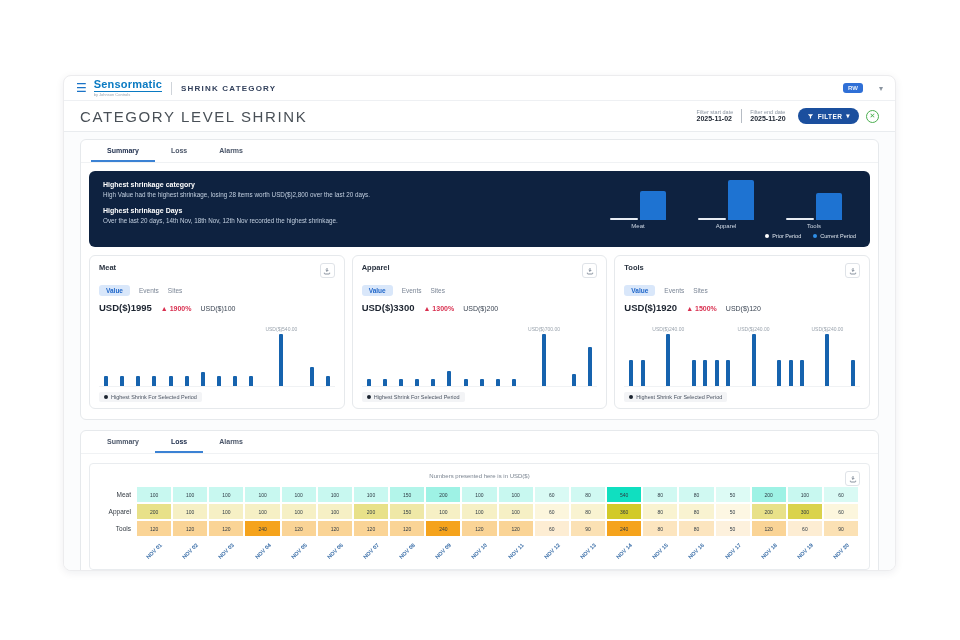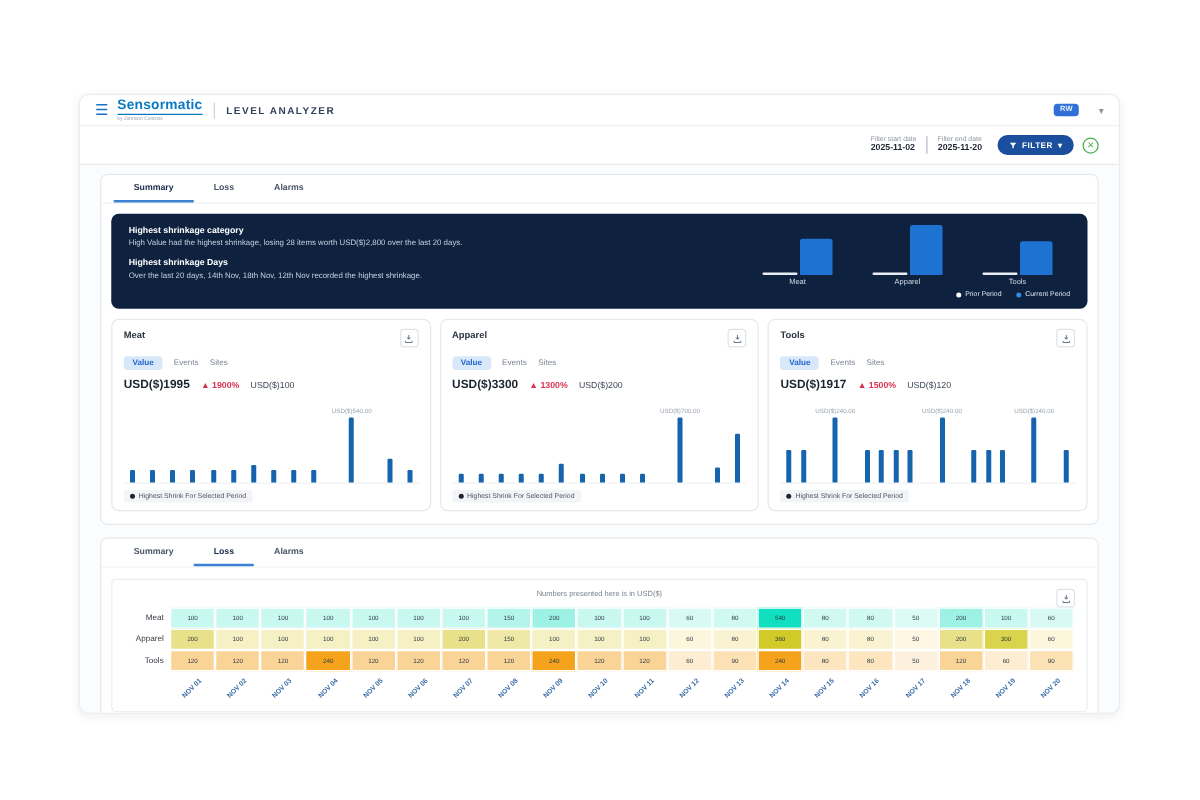--- a/index.html
+++ b/index.html
@@ -113,27 +113,28 @@
 
 <div class="app">
 
   <div class="topbar">
     <span class="hamburger">☰</span>
     <span class="brand">
       <span class="brand-word">Sensormatic</span>
       <span class="brand-sub">by Johnson Controls</span>
     </span>
     <span class="tb-divider"></span>
-    <span class="app-title">LEVEL ANALYZER</span>
+    <span class="app-title">SHRINK CATEGORY</span>
     <span class="tb-spacer"></span>
     <span class="avatar-badge">RW</span>
     <span class="tb-chevron">▾</span>
   </div>
 
   <div class="subheader">
+    <span class="page-title">CATEGORY LEVEL SHRINK</span>
     <span class="sh-spacer"></span>
     <span class="filter-kv">
       <span class="k">Filter start date</span>
       <span class="v">2025-11-02</span>
     </span>
     <span class="f-divider"></span>
     <span class="filter-kv">
       <span class="k">Filter end date</span>
       <span class="v">2025-11-20</span>
     </span>
@@ -341,21 +342,21 @@
                   <path d="M12 3v10m0 0l-4-4m4 4l4-4M4 17v2a2 2 0 0 0 2 2h12a2 2 0 0 0 2-2v-2"></path>
                 </svg>
               </button>
             </div>
             <div class="pill-row">
               <div class="pill active">Value</div>
               <div class="pill">Events</div>
               <div class="pill">Sites</div>
             </div>
             <div class="stats">
-              <div class="stat-current">USD($)1917</div>
+              <div class="stat-current">USD($)1920</div>
               <div class="stat-delta">▲ 1500%</div>
               <div class="stat-prior">USD($)120</div>
             </div>
             <div class="chart">
               <div class="bar-slot">
                 <div class="bar" style="height: 26px;"></div>
               </div>
               <div class="bar-slot">
                 <div class="bar" style="height: 26px;"></div>
               </div>

